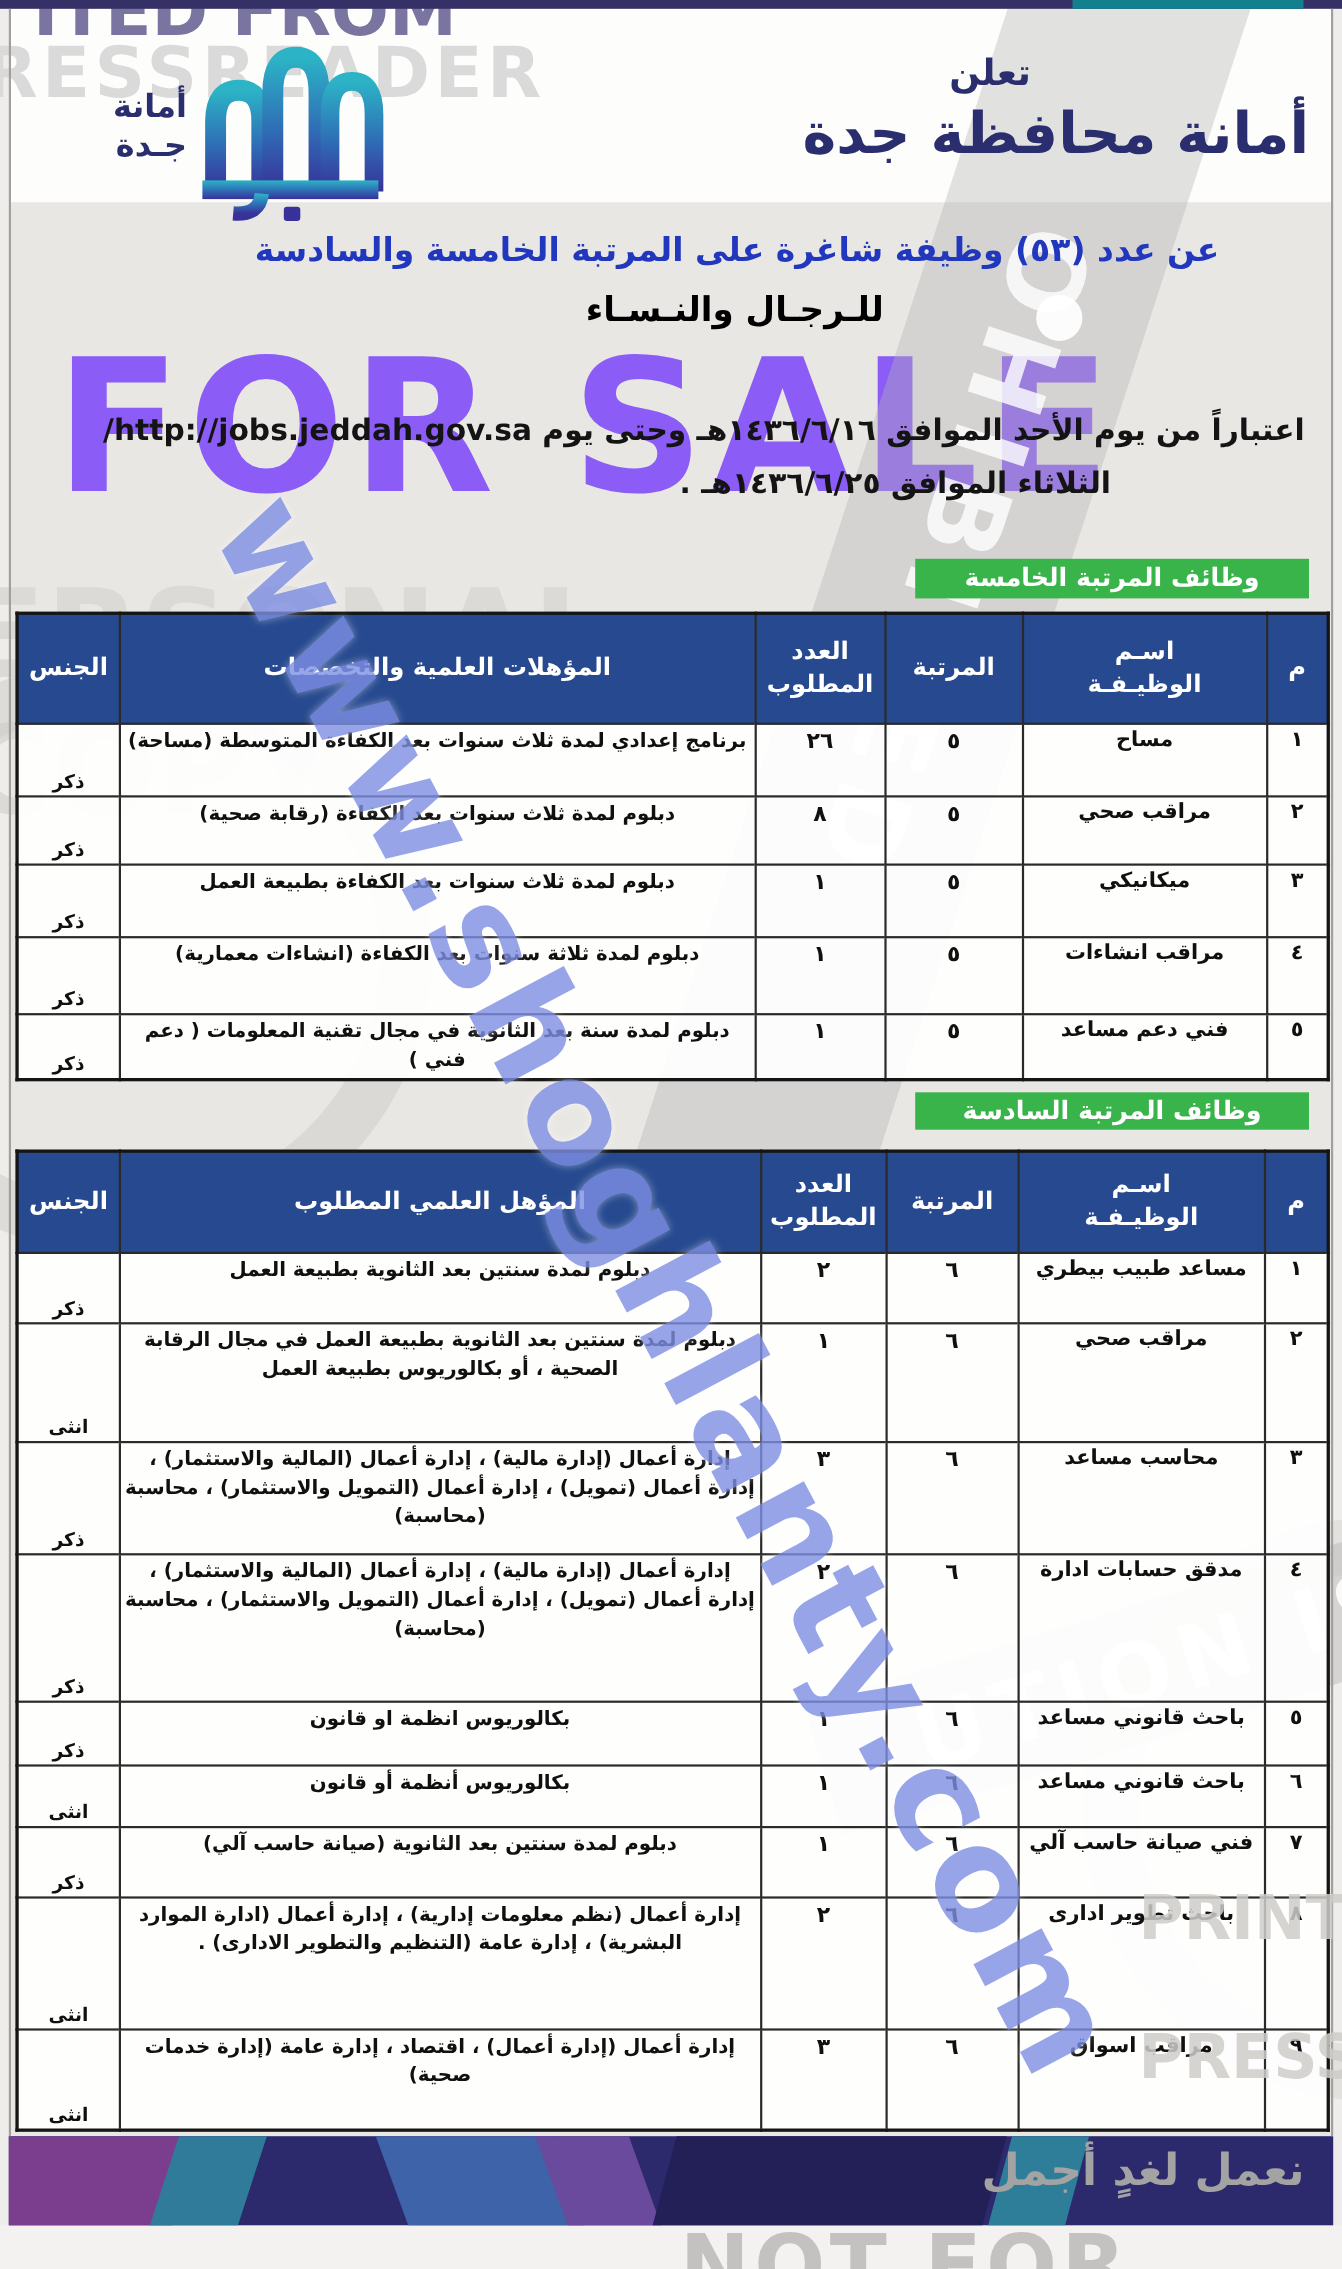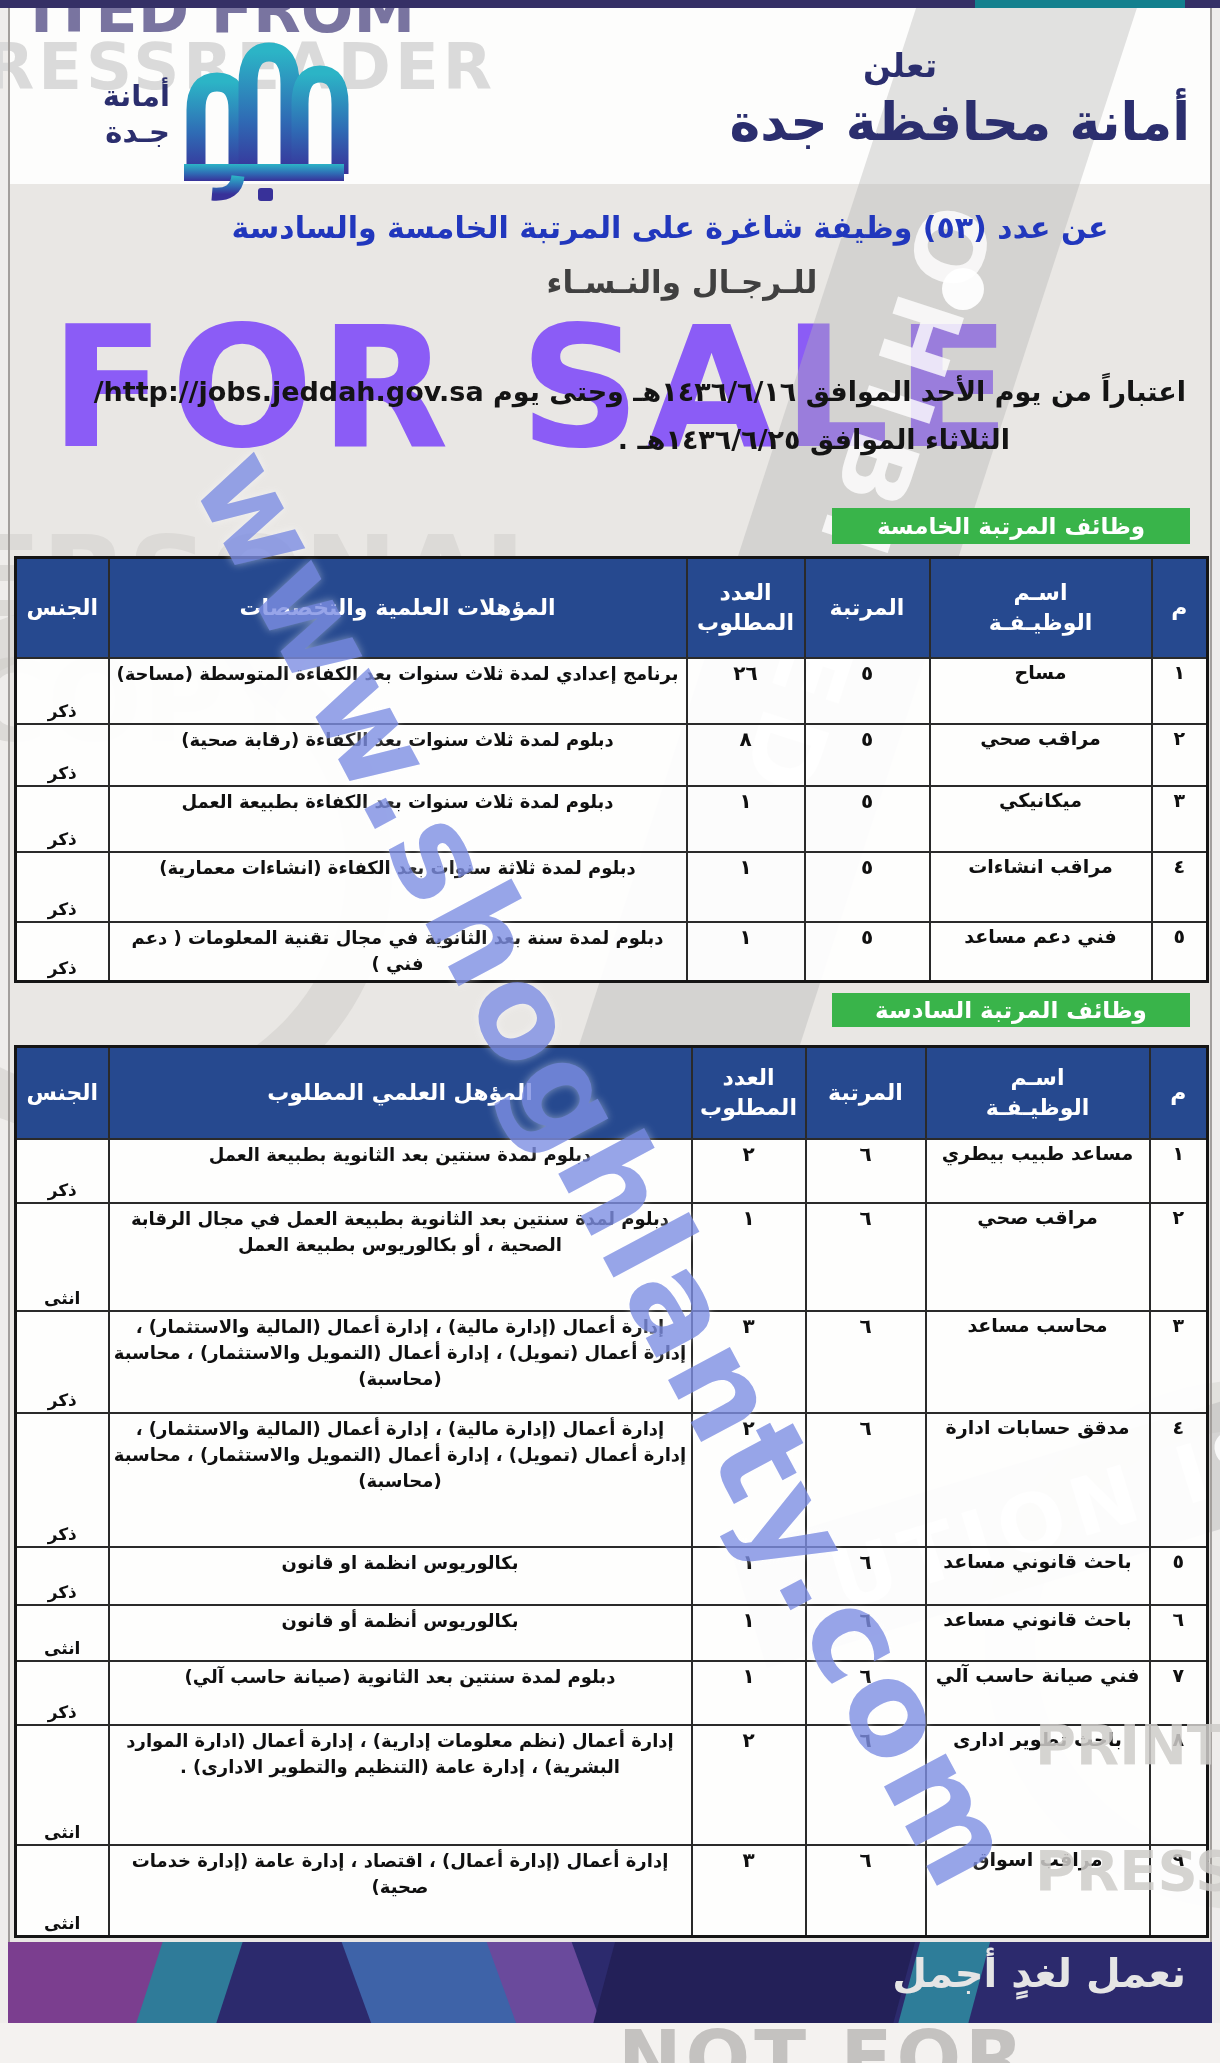--- a/index.html
+++ b/index.html
@@ -44,21 +44,21 @@
   .announce{left:700px;top:46px;width:400px;text-align:center;font-size:33px;font-weight:bold;
             color:#2b2e6e;z-index:5;}
   .org-title{left:300px;top:92px;width:890px;text-align:right;font-size:52px;font-weight:bold;
             color:#2b2e6e;z-index:5;direction:rtl;}
   .logo-wrap{left:70px;top:36px;z-index:5;display:flex;align-items:flex-start;}
   .logo-text{margin-top:42px;width:100px;text-align:right;font-size:29px;font-weight:bold;
              color:#2b2e6e;line-height:1.25;direction:rtl;}
   
   .iline{direction:rtl;font-weight:bold;z-index:5;}
   .i-count{left:150px;top:210px;width:1040px;text-align:center;font-size:30px;color:#2137bd;}
-  .i-gender{left:162px;top:264px;width:1040px;text-align:center;font-size:31px;color:#404040;}
+  .i-gender{left:148px;top:264px;width:1040px;text-align:center;font-size:31px;color:#000000;}
   .i-apply{left:100px;top:328px;right:34px;width:1086px;text-align:right;font-size:27px;color:#141414;}
   .i-url{left:20px;top:376px;width:1166px;text-align:right;font-size:27px;color:#141414;}
   .i-until{left:100px;top:424px;width:910px;text-align:right;font-size:27px;color:#141414;}
   .i-list{left:100px;top:468px;width:1070px;text-align:right;font-size:27px;color:#141414;}
   
   .gbanner{width:358px;height:36px;background:#39b44a;color:#fff;font-weight:bold;font-size:23px;
            display:flex;align-items:center;justify-content:center;direction:rtl;z-index:5;}
   .gb1{left:832px;top:508px;}
   .gb2{left:832px;top:993px;height:34px;}
   
@@ -77,21 +77,21 @@
   
   .fbanner{left:8px;top:1942px;width:1204px;height:81px;background:#2c2a6d;overflow:hidden;z-index:5;}
   .fb{position:absolute;top:-10px;height:110px;}
   .fb1{left:-40px;width:200px;background:#7b3e8f;transform:skewX(-18deg);}
   .fb2{left:140px;width:80px;background:#2f7b99;transform:skewX(-18deg);}
   .fb3{left:350px;width:160px;background:#3e63a8;transform:skewX(20deg);}
   .fb4{left:495px;width:85px;background:#6a4a9c;transform:skewX(20deg);}
   .fb5{left:595px;width:300px;background:#232058;transform:skewX(-15deg);}
   .fb6{left:900px;width:70px;background:#2e7d99;transform:skewX(-15deg);}
   .slogan{position:absolute;right:26px;top:0;height:62px;display:flex;align-items:center;
-          font-size:40px;font-weight:bold;color:#e5e5e5;direction:rtl;z-index:2;}
+          font-size:40px;font-weight:bold;color:#a3a3a3;direction:rtl;z-index:2;}
 </style>
 </head>
 <body>
 
 <div id="page">
 
   <div class="abs panel-white"></div>
   <div class="abs panel-gray"></div>
   <div class="abs panel-foot"></div>
   <div class="abs topbar"></div>

